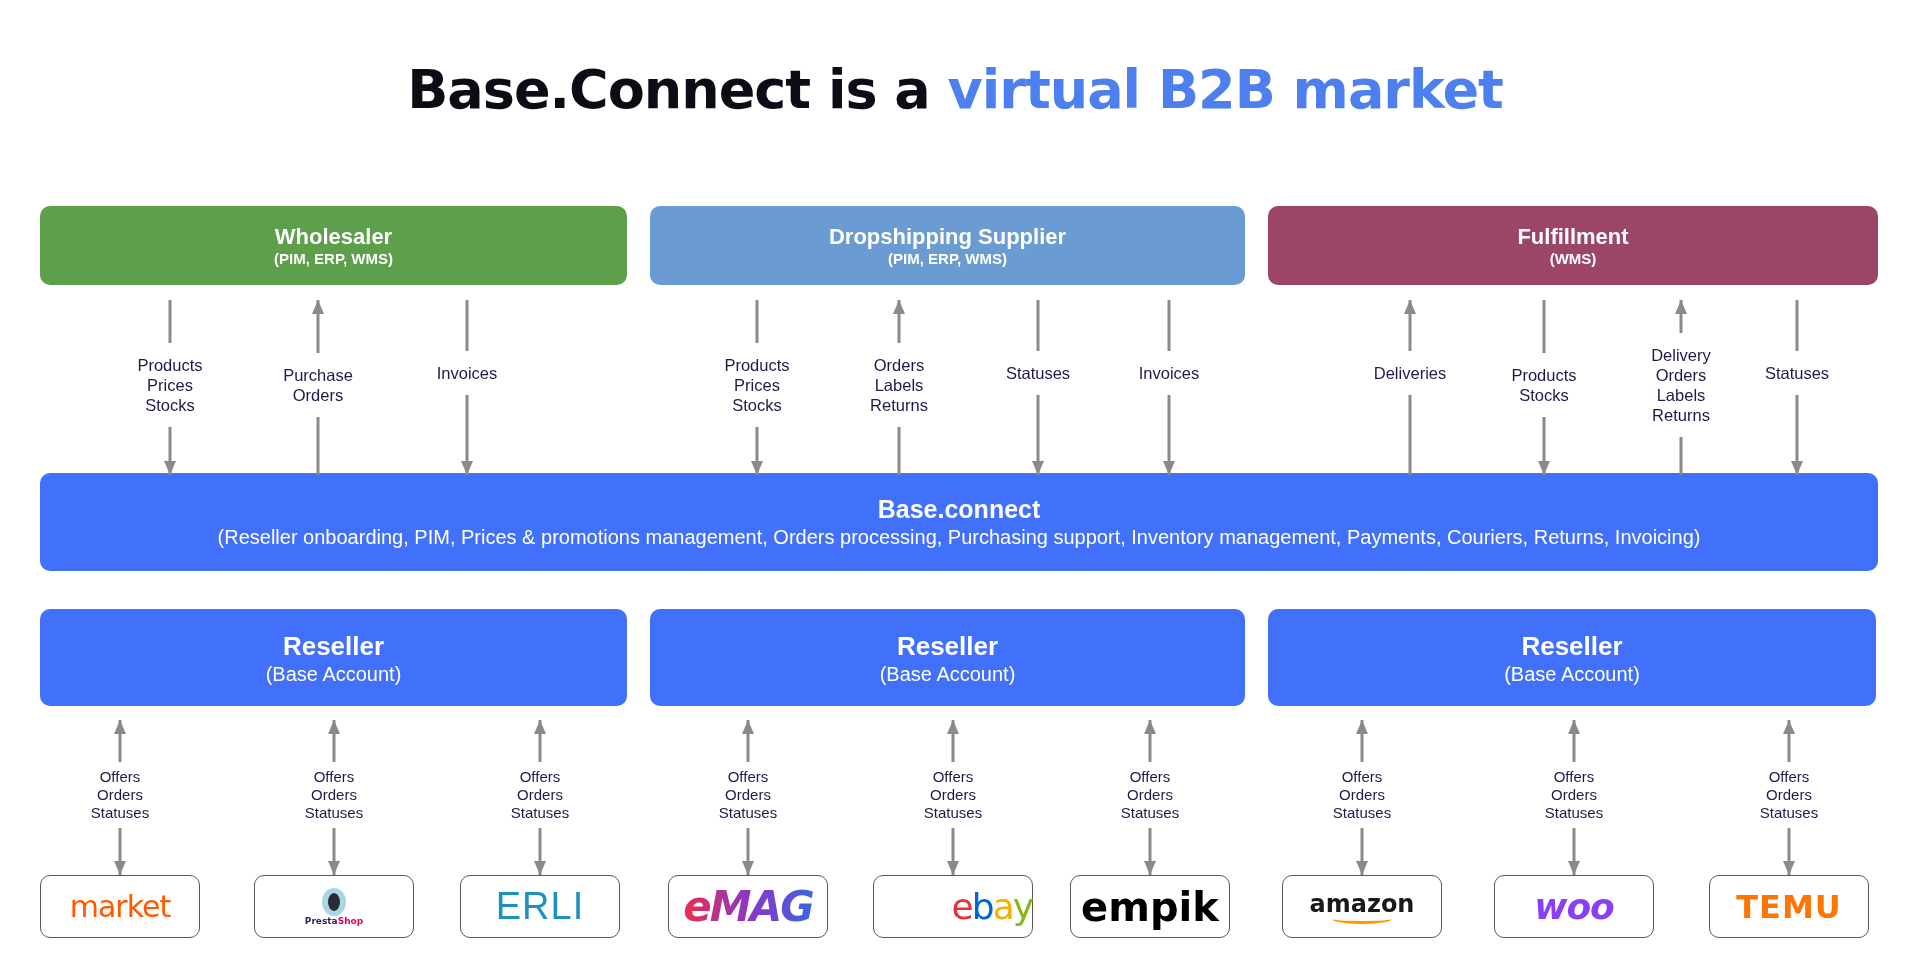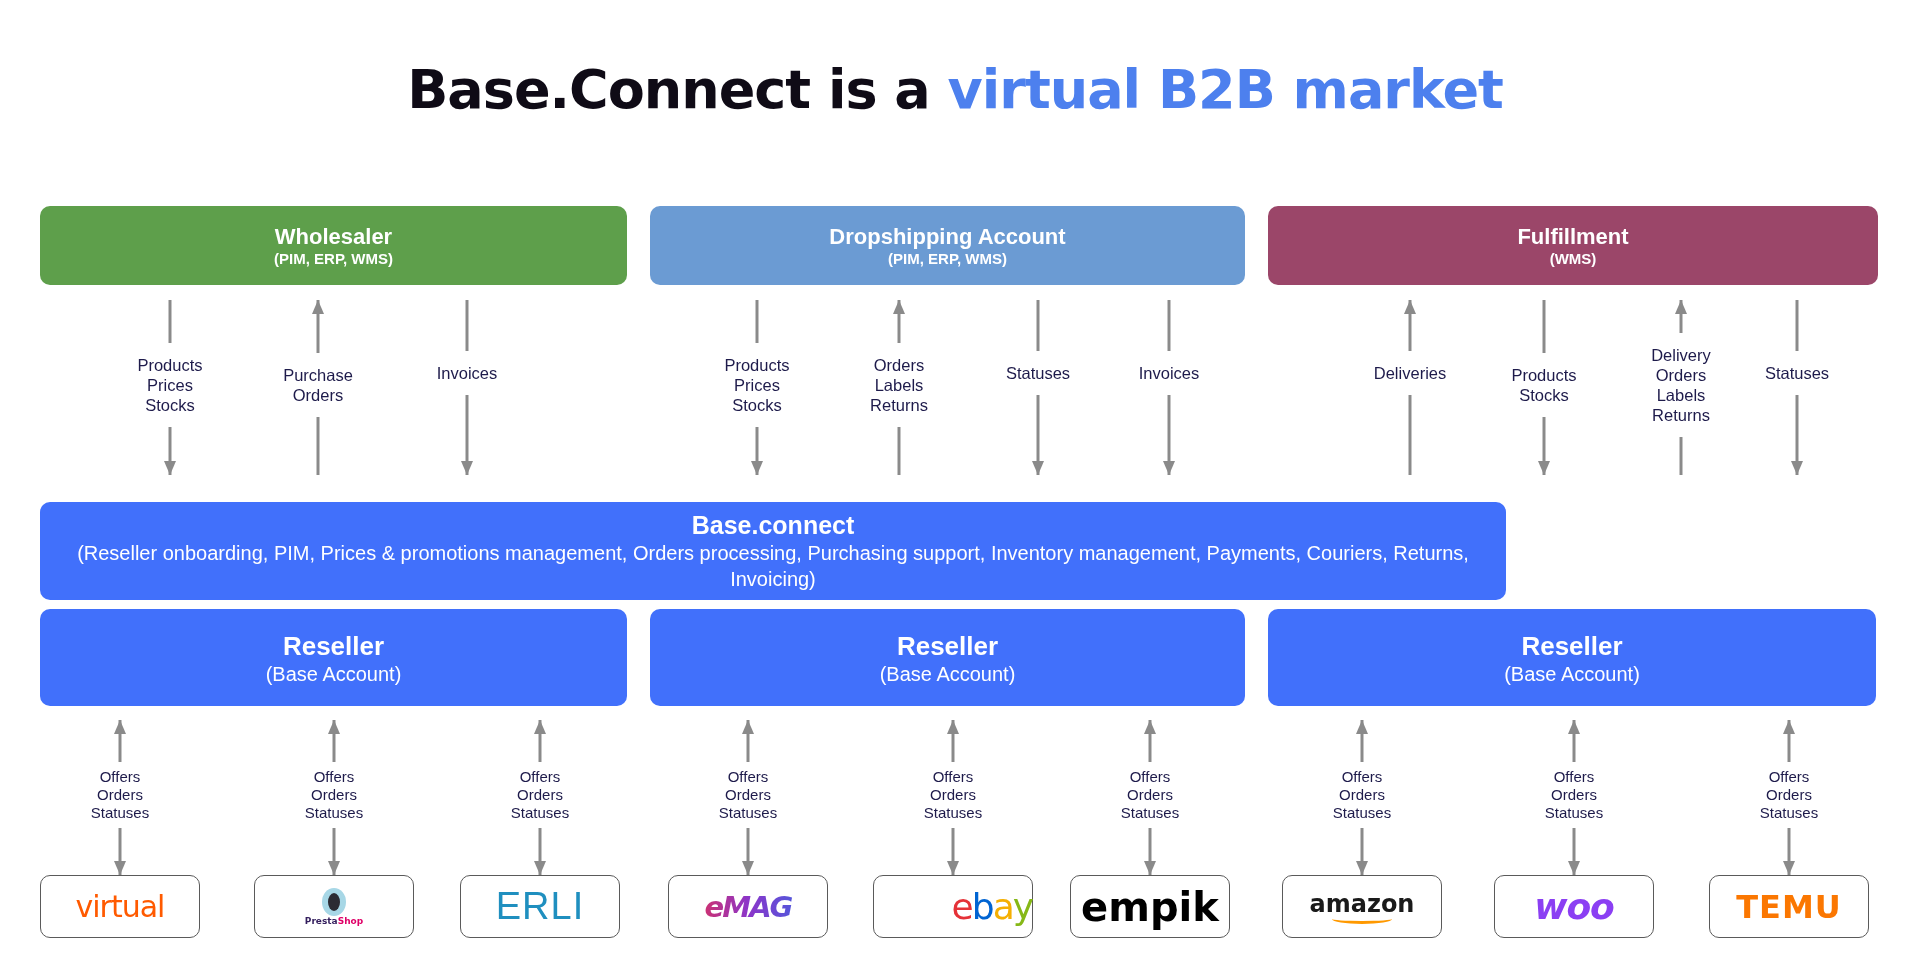--- a/index.html
+++ b/index.html
@@ -34,21 +34,21 @@
     font-family: "DejaVu Sans", sans-serif;
   }
   .logo span { display: inline-block; }
   .l-allegro { color: #ff5a00; font-size: 30px; letter-spacing: -1px; }
   .l-presta { flex-direction: column; }
   .l-presta .bird { width: 24px; height: 28px; border-radius: 50%; background: #a7d7e6; position: relative; }
   .l-presta .bird::after { content:""; position:absolute; left:6px; top:5px; width:12px; height:18px; border-radius:50%; background:#2b2b33; }
   .l-presta .txt { font-size: 9px; color: #341f5e; font-weight: bold; }
   .l-presta .txt b { color: #df0067; }
   .l-erli { color: #1f8fbf; font-size: 38px; letter-spacing: 1px; font-family: "Liberation Sans", sans-serif; }
-  .l-emag { font-size: 29px; font-weight: bold; font-style: italic; letter-spacing: -2px;
+  .l-emag { font-size: 42px; font-weight: bold; font-style: italic; letter-spacing: -2px;
     background: linear-gradient(90deg, #ff2e2e, #8c35c9 50%, #2b6fe8); -webkit-background-clip: text; background-clip: text; color: transparent; }
   .l-ebay { font-size: 36px; letter-spacing: -2px; justify-content: flex-end; }
   .l-ebay .e { color: #e53238; } .l-ebay .b { color: #0064d2; } .l-ebay .a { color: #f5af02; } .l-ebay .y { color: #86b817; }
   .l-empik { font-size: 40px; font-weight: bold; color: #000; }
   .l-amazon { flex-direction: column; font-size: 24px; font-weight: bold; color: #1a1a1a; line-height: 28px; }
   .l-amazon .smile { width: 60px; height: 10px; border-bottom: 3px solid #ff9900; border-radius: 0 0 50% 50%; margin-top: -4px; }
   .l-woo { font-size: 36px; font-weight: bold; font-style: italic; color: #7f54b3; color: #8b3ff3; letter-spacing: -1px; }
   .l-temu { font-size: 32px; font-weight: bold; color: #fb7701; letter-spacing: 1px; justify-content: center; }
 </style>
 </head>
@@ -56,29 +56,29 @@
 
 <div class="title">
   <span>Base.Connect is a </span><span class="hl">virtual B2B market</span>
 </div>
 
 <div class="box top-box" style="left:40px; top:206px; width:587px; height:79px; background:#5e9f4b;">
   <div class="name">Wholesaler</div>
   <div class="sub">(PIM, ERP, WMS)</div>
 </div>
 <div class="box top-box" style="left:650px; top:206px; width:595px; height:79px; background:#6b9bd3;">
-  <div class="name">Dropshipping Account</div>
+  <div class="name">Dropshipping Supplier</div>
   <div class="sub">(PIM, ERP, WMS)</div>
 </div>
 <div class="box top-box" style="left:1268px; top:206px; width:610px; height:79px; background:#9b4669;">
   <div class="name">Fulfillment</div>
   <div class="sub">(WMS)</div>
 </div>
 
-<div class="box core" style="left:40px; top:502px; width:1466px; height:98px; background:#4170fb;">
+<div class="box core" style="left:40px; top:473px; width:1838px; height:98px; background:#4170fb;">
   <div class="name">Base.connect</div>
   <div class="sub">(Reseller onboarding, PIM, Prices &amp; promotions management, Orders processing, Purchasing support, Inventory management, Payments, Couriers, Returns, Invoicing)</div>
 </div>
 
 <div class="box reseller" style="left:40px; top:609px; width:587px; height:97px; background:#4170fb;">
   <div class="name">Reseller</div>
   <div class="sub">(Base Account)</div>
 </div>
 <div class="box reseller" style="left:650px; top:609px; width:595px; height:97px; background:#4170fb;">
   <div class="name">Reseller</div>
@@ -257,21 +257,21 @@
       <span class="line">Statuses</span>
     </div>
     <div class="flow small" style="left: 1789px; top: 768px;">
       <span class="line">Offers</span>
       <span class="line">Orders</span>
       <span class="line">Statuses</span>
     </div>
   </div>
 
 <div class="logo l-allegro" style="left:40px; top:875px;">
-  <span>virtual</span>
+  <span>market</span>
 </div>
 <div class="logo l-presta" style="left:254px; top:875px;">
   <span class="bird"></span>
   <span class="txt">Presta<b>Shop</b></span>
 </div>
 <div class="logo l-erli" style="left:460px; top:875px;">
   <span>ERLI</span>
 </div>
 <div class="logo l-emag" style="left:668px; top:875px;">
   <span>eMAG</span>

